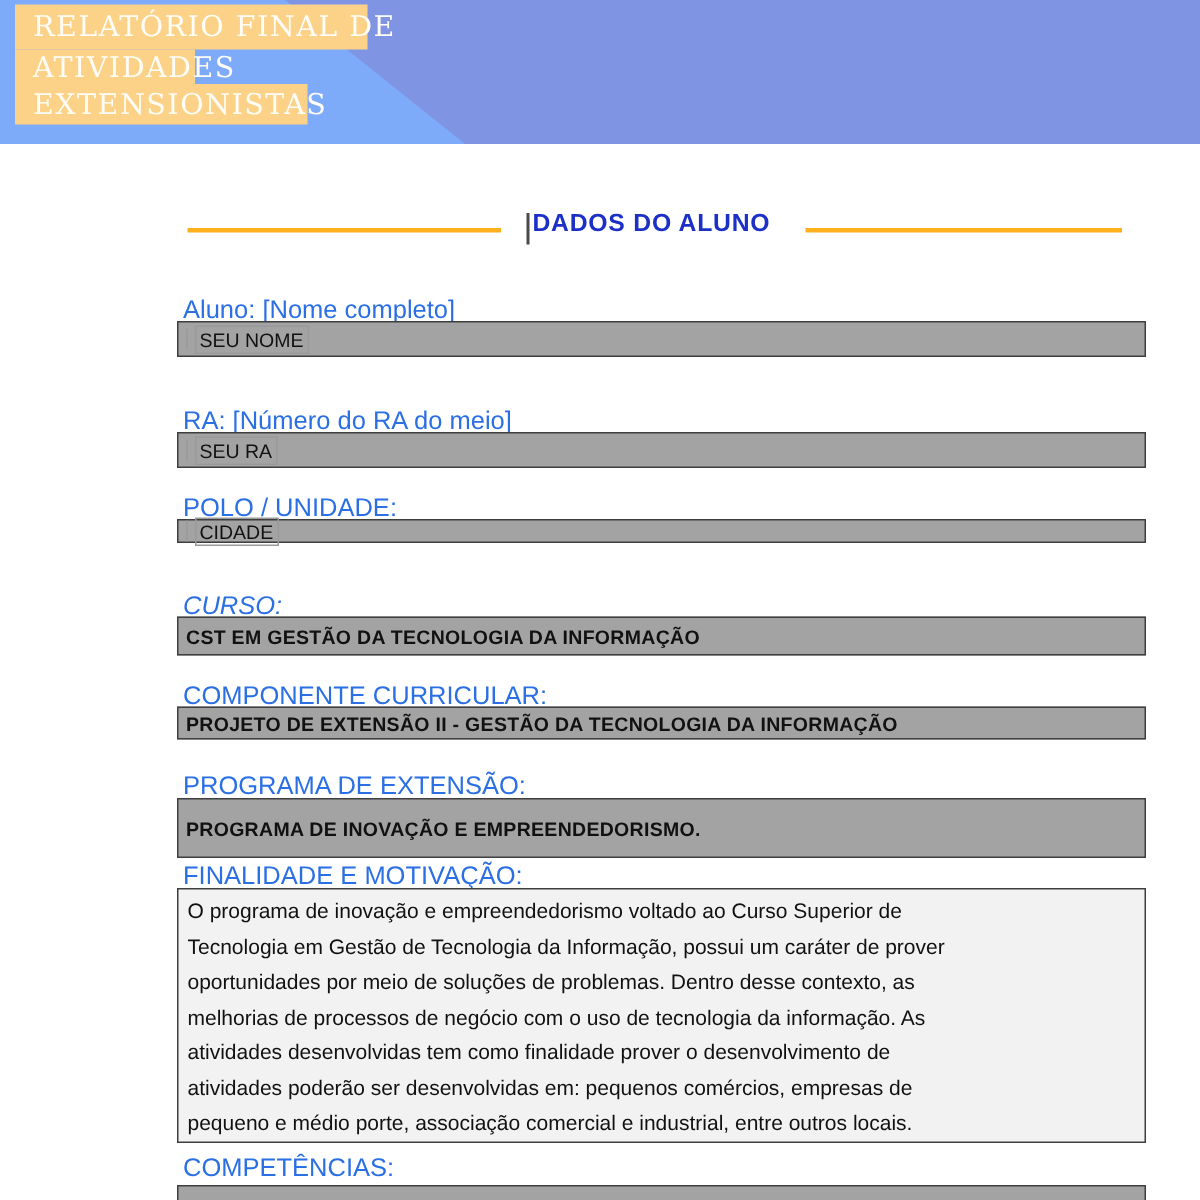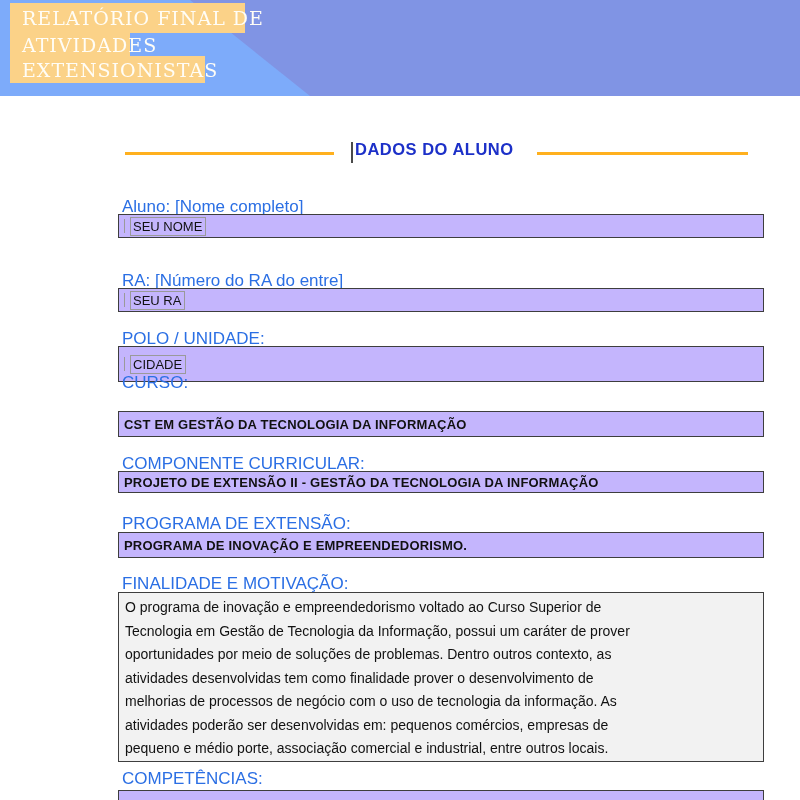--- a/index.html
+++ b/index.html
@@ -24,33 +24,33 @@
   .rule{position:absolute;height:3px;background:#ffb01e;top:152px;}
   .rule-left{left:125px;width:209px;}
   .rule-right{left:537px;width:211px;}
   .cursor{position:absolute;left:351px;top:142px;width:2px;height:21px;background:#4a4a4a;}
   .title{position:absolute;left:355px;top:140px;margin:0;
     font-size:16.5px;font-weight:bold;letter-spacing:.5px;color:#1c30c8;white-space:nowrap;}
 
   
   .label{position:absolute;left:122px;font-size:17px;color:#2b6fe4;white-space:nowrap;}
   .vbox{position:absolute;left:118px;width:646px;box-sizing:border-box;
-    background:#c4b5fd;border:1.5px solid #3e3e3e;
+    background:#a3a3a3;border:1.5px solid #3e3e3e;
     display:flex;align-items:center;padding:0 8px 0 5px;
     font-size:13px;color:#111;white-space:nowrap;}
   .vbold{font-weight:bold;letter-spacing:.2px;}
   .ffbar{display:inline-block;width:1px;height:14px;background:#9a9a9a;margin-right:5px;flex:none;}
   .selwrap{display:inline-block;border:1px solid #9a9a9a;padding:1px 3px 1px 2px;line-height:15px;}
 
   .t-aluno-l{top:197px;}      .t-aluno-b{top:214px;height:24px;}
   .t-ra-l{top:271px;}         .t-ra-b{top:288px;height:24px;}
-  .t-polo-l{top:329px;}       .t-polo-b{top:346px;height:36px;}
-  .t-curso-l{top:373px;}      .t-curso-b{top:411px;height:26px;}
+  .t-polo-l{top:329px;}       .t-polo-b{top:346px;height:16px;}
+  .t-curso-l{top:394px;font-style:italic;}      .t-curso-b{top:411px;height:26px;}
   .t-comp-l{top:454px;}       .t-comp-b{top:471px;height:22px;}
-  .t-prog-l{top:514px;}       .t-prog-b{top:532px;height:26px;}
+  .t-prog-l{top:514px;}       .t-prog-b{top:532px;height:40px;}
   .t-fin-l{top:574px;text-align:right;}
   .pbox{position:absolute;left:118px;top:592px;width:646px;height:170px;box-sizing:border-box;
     background:#f2f2f2;border:1.5px solid #3e3e3e;padding:3px 8px 0 6px;
     font-size:14px;color:#111;}
   .pline{line-height:23.5px;white-space:nowrap;overflow:hidden;}
   .t-compet-l{top:769px;}
   .t-compet-b{top:790px;height:30px;}
 </style>
 </head>
 <body>
@@ -70,21 +70,21 @@
   <span class="rule rule-right"></span>
 
   <div class="label t-aluno-l">Aluno: [Nome completo]</div>
   <div class="vbox t-aluno-b">
     <span class="ffbar"></span>
     <span class="selwrap">
       <span>SEU NOME</span>
     </span>
   </div>
 
-  <div class="label t-ra-l">RA: [Número do RA do entre]</div>
+  <div class="label t-ra-l">RA: [Número do RA do meio]</div>
   <div class="vbox t-ra-b">
     <span class="ffbar"></span>
     <span class="selwrap">
       <span>SEU RA</span>
     </span>
   </div>
 
   <div class="label t-polo-l">POLO / UNIDADE:</div>
   <div class="vbox t-polo-b">
     <span class="ffbar"></span>
@@ -105,23 +105,23 @@
 
   <div class="label t-prog-l">PROGRAMA DE EXTENSÃO:</div>
   <div class="vbox vbold t-prog-b">
     <span>PROGRAMA DE INOVAÇÃO E EMPREENDEDORISMO.</span>
   </div>
 
   <div class="label t-fin-l">FINALIDADE E MOTIVAÇÃO:</div>
   <div class="pbox">
     <div class="pline">O programa de inovação e empreendedorismo voltado ao Curso Superior de</div>
     <div class="pline">Tecnologia em Gestão de Tecnologia da Informação, possui um caráter de prover</div>
-    <div class="pline">oportunidades por meio de soluções de problemas. Dentro outros contexto, as</div>
+    <div class="pline">oportunidades por meio de soluções de problemas. Dentro desse contexto, as</div>
+    <div class="pline">melhorias de processos de negócio com o uso de tecnologia da informação. As</div>
     <div class="pline">atividades desenvolvidas tem como finalidade prover o desenvolvimento de</div>
-    <div class="pline">melhorias de processos de negócio com o uso de tecnologia da informação. As</div>
     <div class="pline">atividades poderão ser desenvolvidas em: pequenos comércios, empresas de</div>
     <div class="pline">pequeno e médio porte, associação comercial e industrial, entre outros locais.</div>
   </div>
 
   <div class="label t-compet-l">COMPETÊNCIAS:</div>
   <div class="vbox t-compet-b"></div>
 
 </div>
 
 </body></html>

